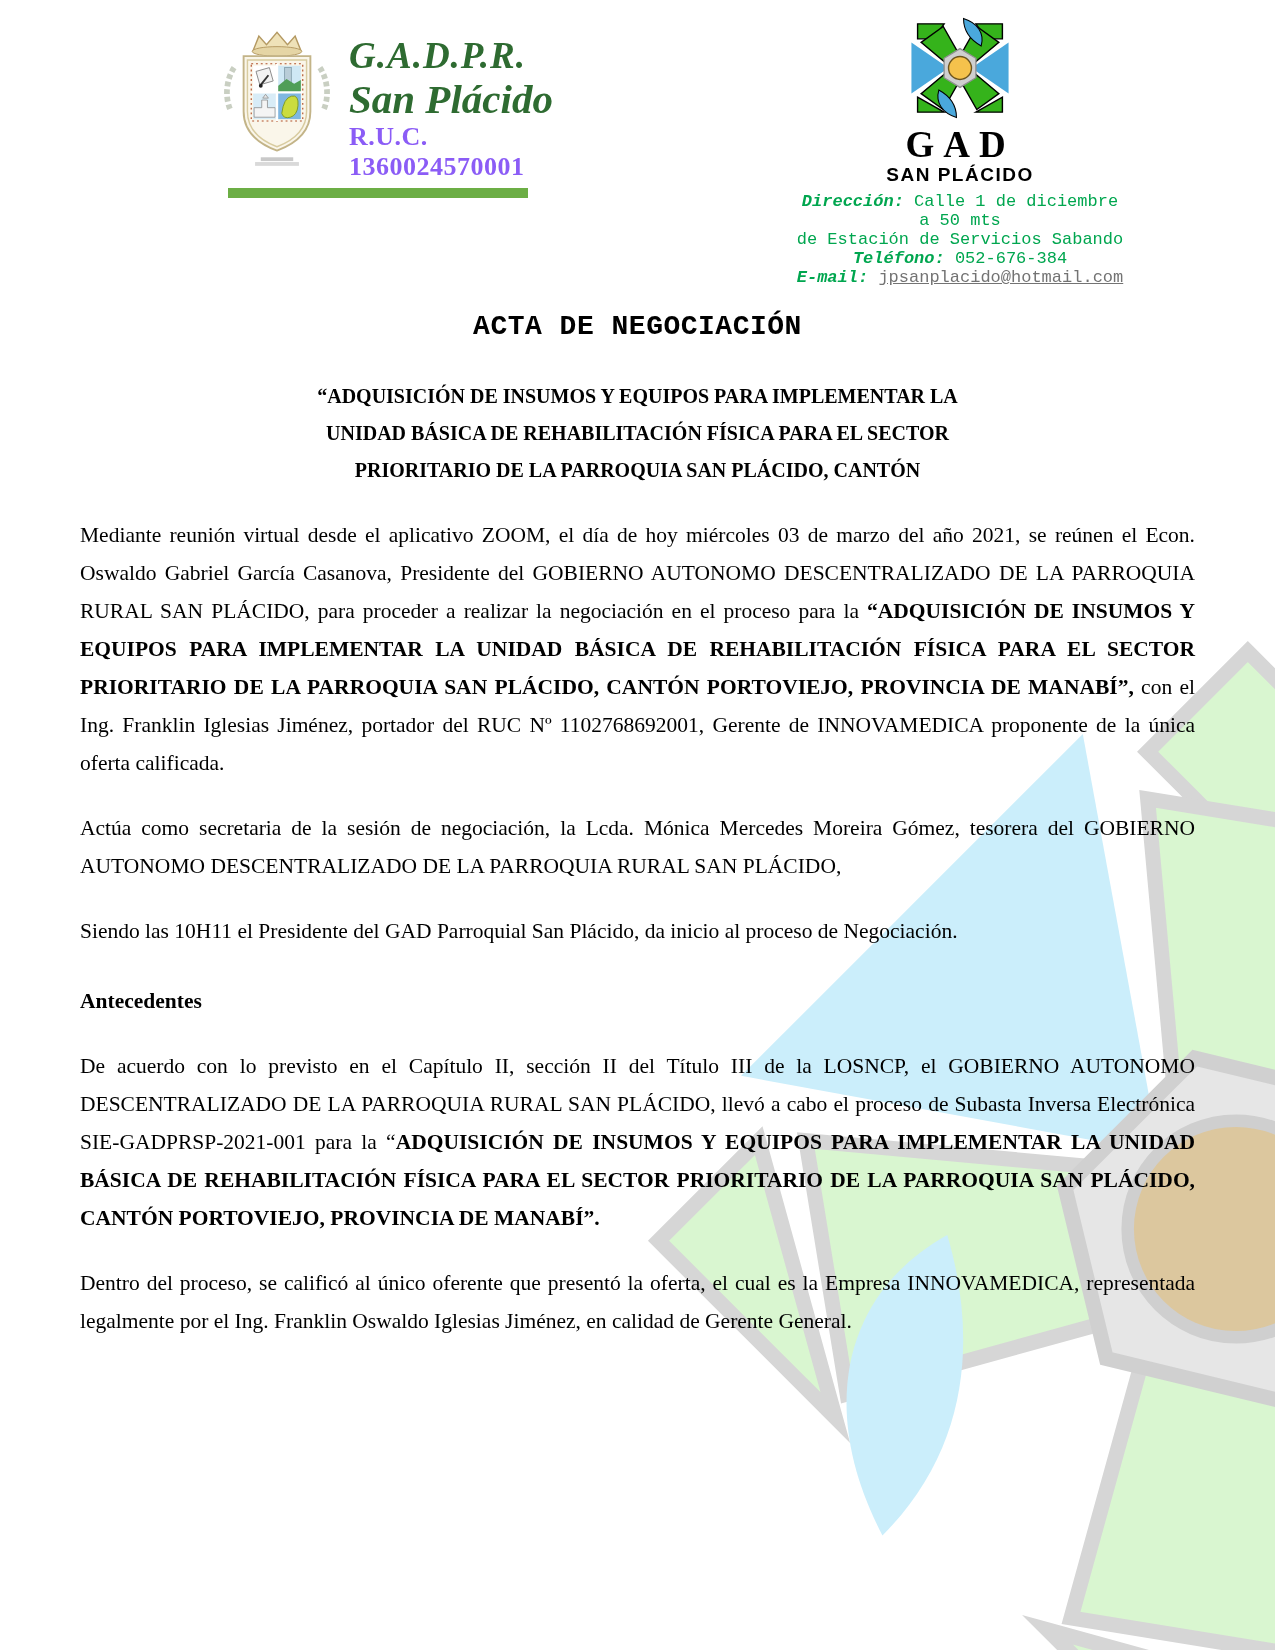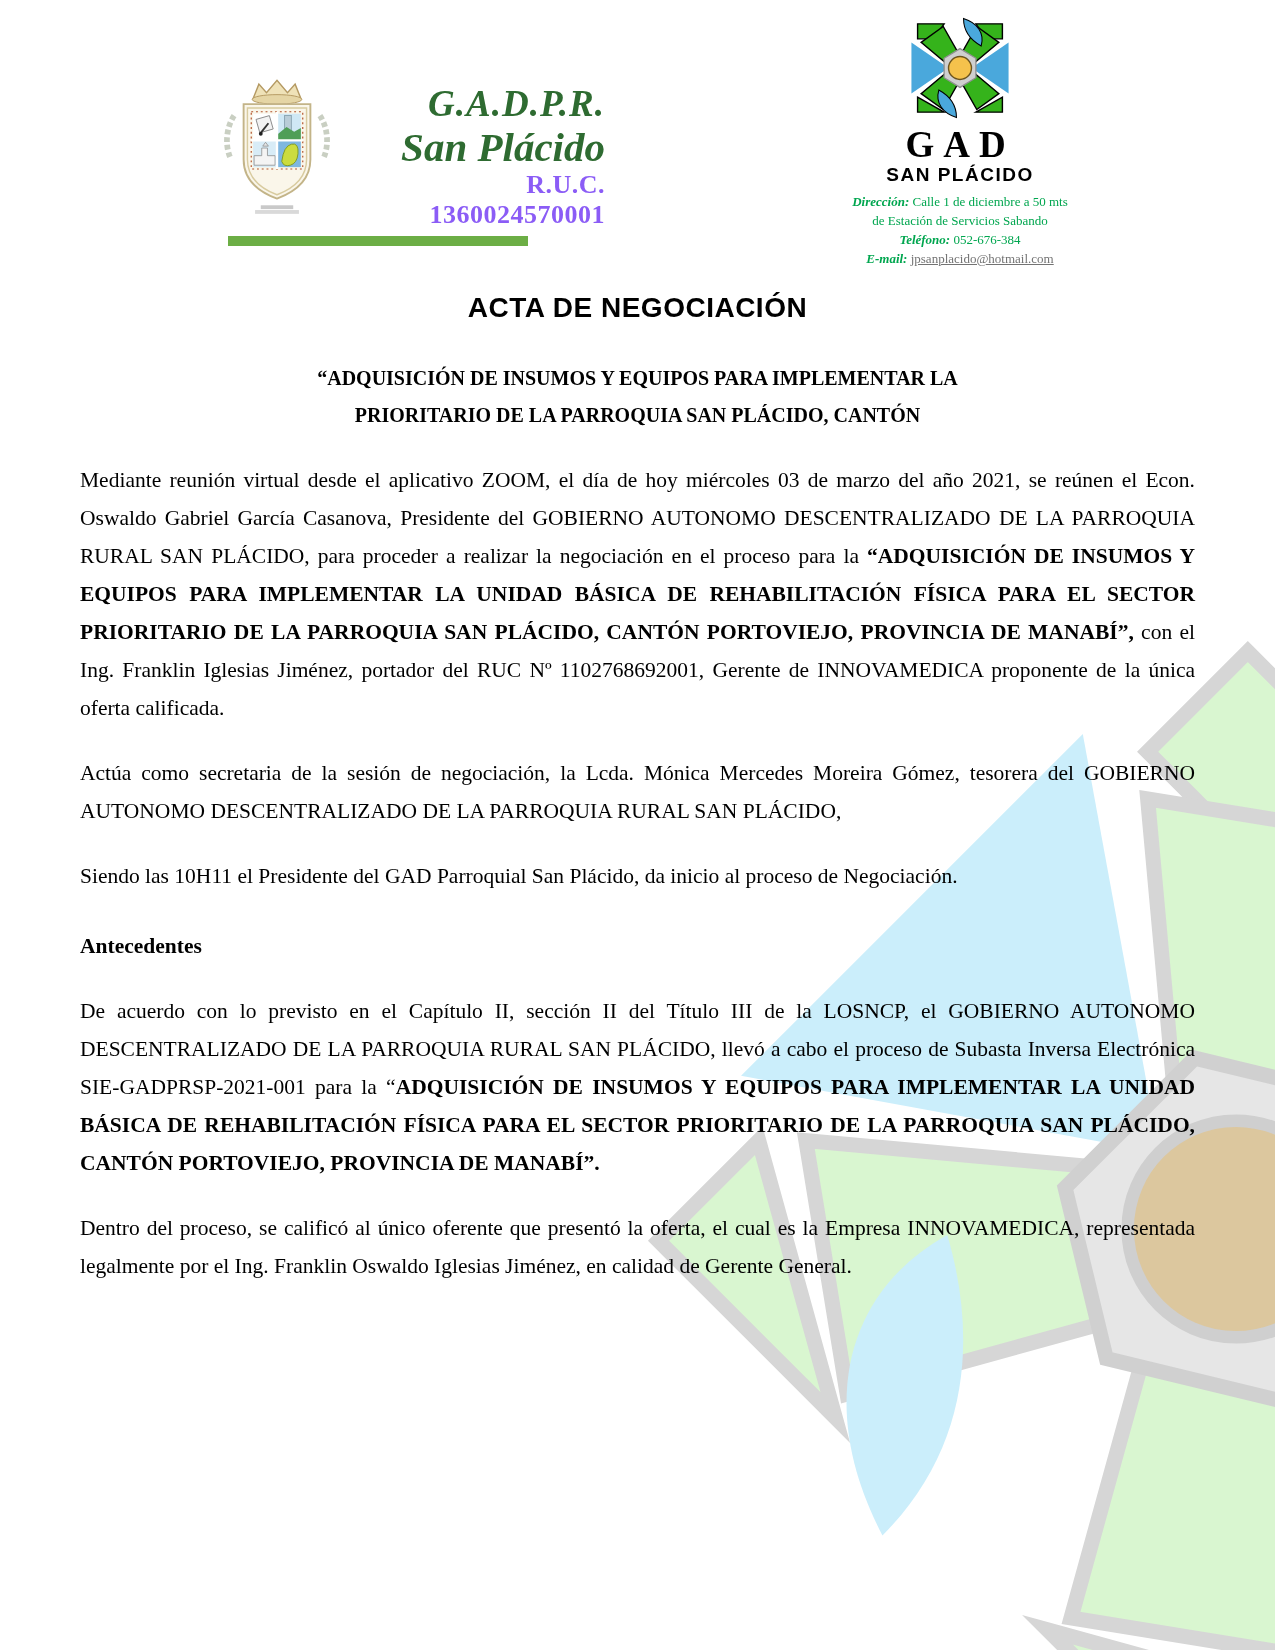--- a/index.html
+++ b/index.html
@@ -28,21 +28,21 @@
   }
 
   
   .header {
     position:relative;
     z-index:1;
     display:flex;
     justify-content:space-between;
     padding:8px 150px 0 215px;
   }
-  .left-brand { margin-top:68px; width:390px;text-align:right; }
+  .left-brand { margin-top:20px; width:390px; }
   .brand-row { display:flex; align-items:flex-start; }
   .crest { width:124px; height:146px; flex:0 0 auto; }
   .brand-text { margin-left:10px; margin-top:8px; }
   .org-line1 {
     font-family:"Liberation Serif", serif;
     font-style:italic; font-weight:bold;
     font-size:37px; line-height:40px;
     color:#2e6b31; letter-spacing:1px;
   }
   .org-line2 {
@@ -65,32 +65,32 @@
     font-weight:bold; font-size:37px; line-height:38px;
     letter-spacing:9px; color:#000; margin-top:-2px;
   }
   .gad-name {
     font-family:"Liberation Sans", sans-serif;
     font-weight:bold; font-size:19px; line-height:22px;
     letter-spacing:1.5px; color:#000;
   }
   .contact {
     margin-top:6px;
-    font-family:Liberation Serif, serif;
-    font-size:13px; line-height:19px;
+    font-family:Liberation Mono, monospace;
+    font-size:17px; line-height:19px;
     color:#00a64f;
   }
   .contact .lbl { font-weight:bold; font-style:italic; }
   .email-link { color:#737373; text-decoration:underline; }
 
   
   .doc-title {
     position:relative; z-index:1;
     text-align:center;
-    font-family:Liberation Sans, sans-serif;
+    font-family:Liberation Mono, monospace;
     font-weight:bold; font-size:28px;
     margin-top:24px; letter-spacing:0.5px;
   }
   .process-code {
     position:relative; z-index:1;
     text-align:center;
     font-family:"Liberation Serif", serif;
     font-weight:bold; font-size:23px;
     margin-top:40px;
   }
@@ -213,20 +213,21 @@
         <div><span class="lbl">Teléfono:</span><span>&nbsp;052-676-384</span></div>
         <div><span class="lbl">E-mail:</span> <a class="email-link" href="#">jpsanplacido@hotmail.com</a></div>
       </div>
     </div>
   </div>
 
   <div class="doc-title">ACTA DE NEGOCIACIÓN</div>
 
   <div class="subject">
     <div>“ADQUISICIÓN DE INSUMOS Y EQUIPOS PARA IMPLEMENTAR LA</div>
+    <div>UNIDAD BÁSICA DE REHABILITACIÓN FÍSICA PARA EL SECTOR</div>
     <div>PRIORITARIO DE LA PARROQUIA SAN PLÁCIDO, CANTÓN</div>
   </div>
 
   <div class="content">
     <p><span>Mediante reunión virtual desde el aplicativo ZOOM, el día de hoy miércoles 03 de marzo del año 2021, se reúnen el Econ. Oswaldo Gabriel García Casanova, Presidente del GOBIERNO AUTONOMO DESCENTRALIZADO DE LA PARROQUIA RURAL SAN PLÁCIDO, para proceder a realizar la negociación en el proceso para la </span><span class="b">“ADQUISICIÓN DE INSUMOS Y EQUIPOS PARA IMPLEMENTAR LA UNIDAD BÁSICA DE REHABILITACIÓN FÍSICA PARA EL SECTOR PRIORITARIO DE LA PARROQUIA SAN PLÁCIDO, CANTÓN PORTOVIEJO, PROVINCIA DE MANABÍ”,</span><span> con el Ing. Franklin Iglesias Jiménez, portador del RUC Nº 1102768692001, Gerente de INNOVAMEDICA proponente de la única oferta calificada.</span></p>
     <p><span>Actúa como secretaria de la sesión de negociación, la Lcda. Mónica Mercedes Moreira Gómez, tesorera del GOBIERNO AUTONOMO DESCENTRALIZADO DE LA PARROQUIA RURAL SAN PLÁCIDO,</span></p>
     <p><span>Siendo las 10H11 el Presidente del GAD Parroquial San Plácido, da inicio al proceso de Negociación.</span></p>
     <div class="section-heading">Antecedentes</div>
     <p><span>De acuerdo con lo previsto en el Capítulo II, sección II del Título III de la LOSNCP, el GOBIERNO AUTONOMO DESCENTRALIZADO DE LA PARROQUIA RURAL SAN PLÁCIDO, llevó a cabo el proceso de Subasta Inversa Electrónica SIE-GADPRSP-2021-001 para la “</span><span class="b">ADQUISICIÓN DE INSUMOS Y EQUIPOS PARA IMPLEMENTAR LA UNIDAD BÁSICA DE REHABILITACIÓN FÍSICA PARA EL SECTOR PRIORITARIO DE LA PARROQUIA SAN PLÁCIDO, CANTÓN PORTOVIEJO, PROVINCIA DE MANABÍ”.</span></p>
     <p><span>Dentro del proceso, se calificó al único oferente que presentó la oferta, el cual es la Empresa INNOVAMEDICA, representada legalmente por el Ing. Franklin Oswaldo Iglesias Jiménez, en calidad de Gerente General.</span></p>

